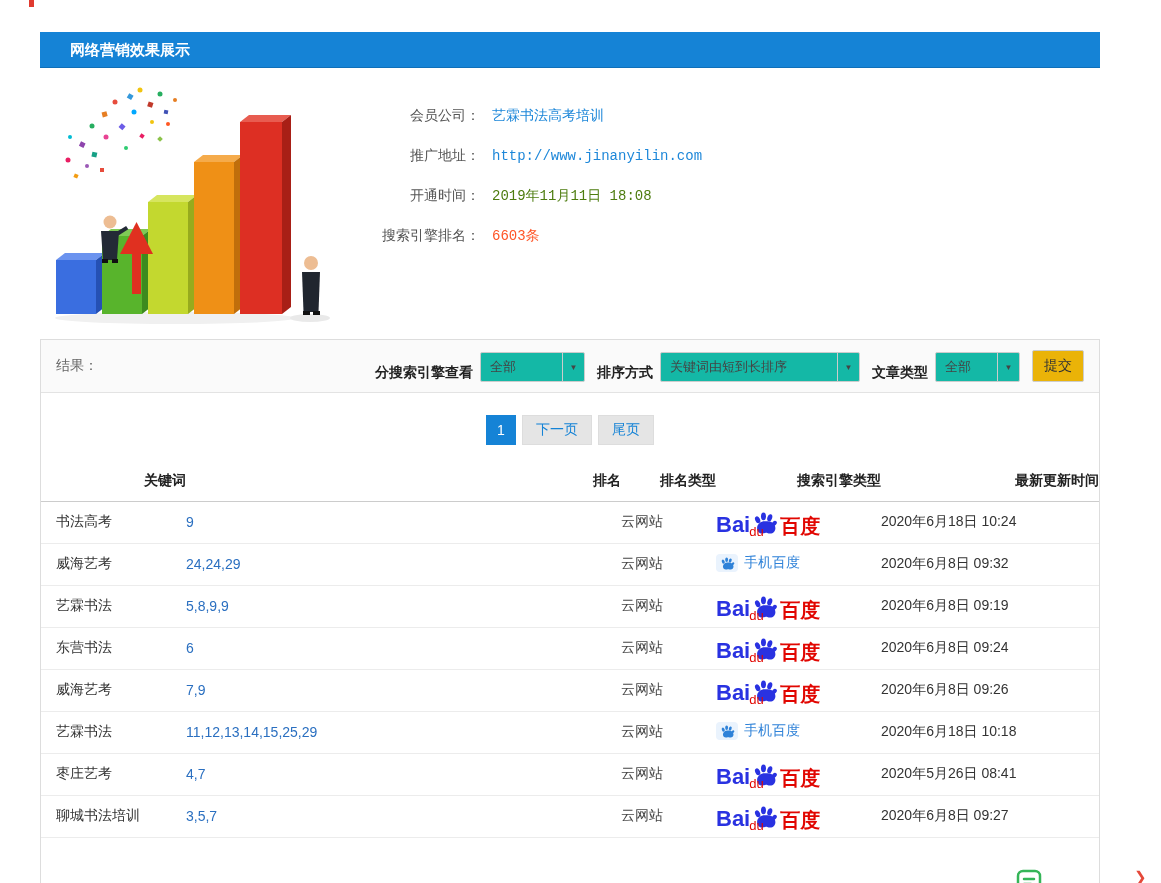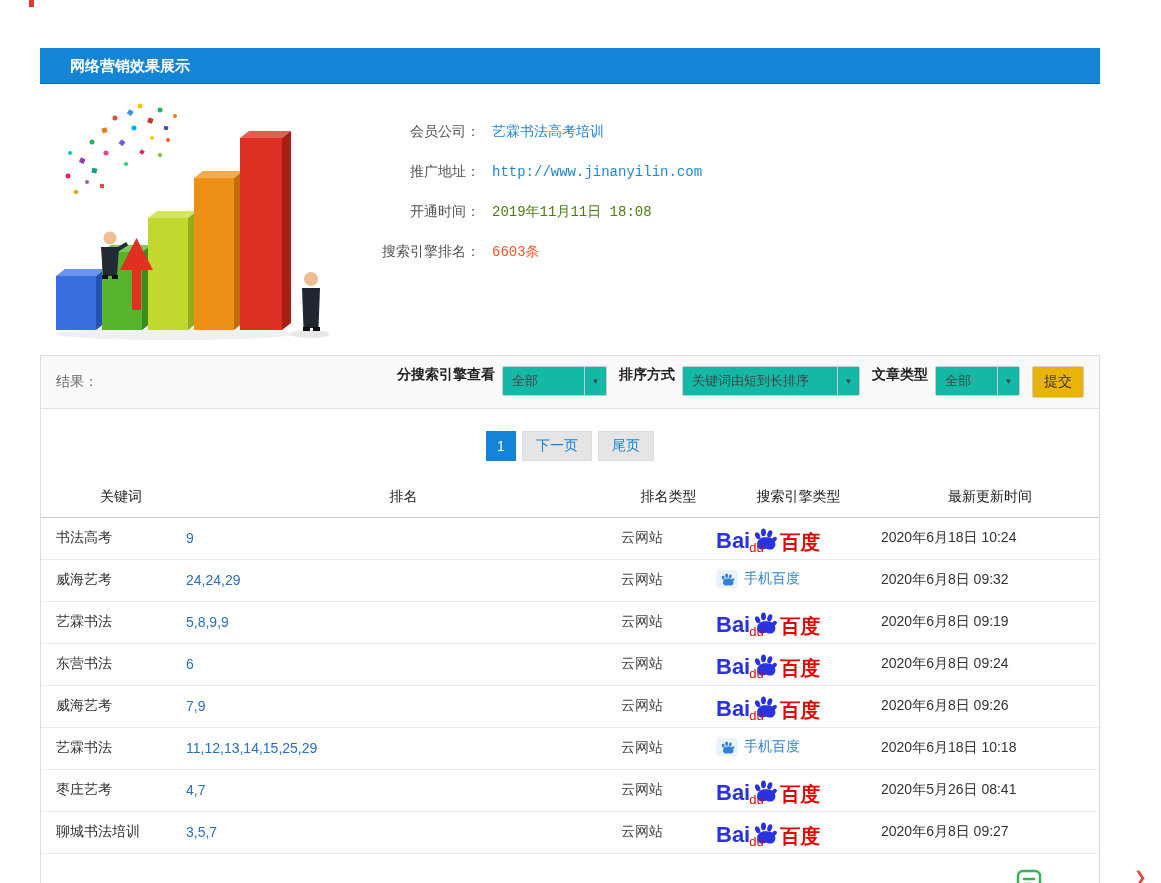--- a/index.html
+++ b/index.html
@@ -1,19 +1,19 @@
 <!DOCTYPE html>
 <html style="--header-blue: #1583d6; --link-blue: #1d87d9; --rank-blue: #2a6fc0; --orange: #ff5426; --baidu-blue: #2932e1; --baidu-red: #e10601; --mobile-blue: #2f82d8;"><head>
 <meta charset="utf-8">
 <style>
   * { box-sizing: border-box; margin: 0; padding: 0; }
   html, body { width: 1161px; height: 883px; overflow: hidden; background: #fff;
     font-family: "Liberation Sans", "DejaVu Sans", sans-serif; position: relative; }
 
-  .container { position: absolute; left: 40px; top: 48px; width: 1060px; }
+  .container { position: absolute; left: 40px; top: 32px; width: 1060px; }
 
   
   .panel-heading { height: 36px; line-height: 36px; background: var(--header-blue, #1583d6);
     border-bottom: 1px solid #0f6fb8; color: #fff; font-size: 15px; font-weight: bold;
     padding-left: 30px; }
 
   
   .info-section { display: flex; padding: 14px 0 8px 0; height: 272px; font-family: Liberation Mono, monospace; }
   .illustration { width: 310px; height: 248px; flex: none; }
   .info-list { padding-top: 14px; }
@@ -22,44 +22,44 @@
   .info-value { margin-left: 12px; color: #4d7c0f; }
   a.link { color: var(--link-blue, #1d87d9); text-decoration: none; cursor: pointer; }
   .orange { color: var(--orange, #ff5426); }
 
   
   .results-panel { position: absolute; top: 307px; left: 0; width: 1060px; height: 600px;
     border: 1px solid #ddd; background: #fff; }
   .filter-bar { height: 53px; display: flex; align-items: center; padding: 0 15px;
     background: #fafafa; border-bottom: 1px solid #e3e3e3; }
   .result-label { color: #666; font-size: 14px; }
-  .controls { margin-left: auto; display: flex; align-items: flex-start; }
+  .controls { margin-left: auto; display: flex; align-items: flex-end; }
   .ctl-label { font-weight: bold; color: #222; font-size: 14px; margin: 0 7px 0 12px; white-space: nowrap; }
   .select { height: 30px; border: 1px solid #ccc; background: #14b8a6; display: flex;
     align-items: center; cursor: pointer; font-size: 13px; color: #444; border-radius: 2px; }
   .select .val { flex: 1; padding: 0 9px; white-space: nowrap; overflow: hidden; }
   .select .arrow { width: 22px; height: 100%; border-left: 1px solid #ccc; display: flex;
     align-items: center; justify-content: center; font-size: 8px; color: #444; }
-  .w1 { width: 105px; } .w2 { width: 178px; } .w3 { width: 85px; }
+  .w1 { width: 105px; } .w2 { width: 200px; } .w3 { width: 85px; }
   .submit-btn { height: 32px; min-width: 52px; margin-left: 12px; border: 1px solid #ccc;
     background: #eab308; color: #333; font-size: 14px; border-radius: 2px; cursor: pointer;
     font-family: inherit; }
 
   
   .pagination { display: flex; justify-content: center; gap: 6px; margin-top: 22px; }
   .page-btn { min-width: 30px; height: 30px; display: inline-flex; align-items: center;
     justify-content: center; padding: 0 13px; border: 1px solid #ddd; background: #e5e5e5;
     color: var(--header-blue, #1583d6); font-size: 14px; cursor: pointer; text-decoration: none; }
   .page-btn.active { background: var(--header-blue, #1583d6); border-color: var(--header-blue, #1583d6);
     color: #fff; padding: 0; }
 
   
   .results-table { width: 100%; border-collapse: collapse; margin-top: 16px; font-size: 14px;
     table-layout: fixed; }
-  .results-table th { text-align: center; font-weight: normal; color: #222; height: 40px;
+  .results-table th { text-align: right; font-weight: bold; color: #222; height: 40px;
     border-bottom: 1px solid #ccc; }
   .results-table td { height: 42px; border-bottom: 1px solid #ececec; color: #333;
     vertical-align: middle; overflow: hidden; white-space: nowrap; }
   .results-table th:first-child, .results-table td:first-child { padding-left: 15px; }
   td.rank { color: var(--rank-blue, #2a6fc0); cursor: pointer; }
   td.rtype { color: #444; }
   td.time { color: #333; }
 
   
   .baidu-logo { display: inline-flex; align-items: flex-end; height: 28px; line-height: 1; }

